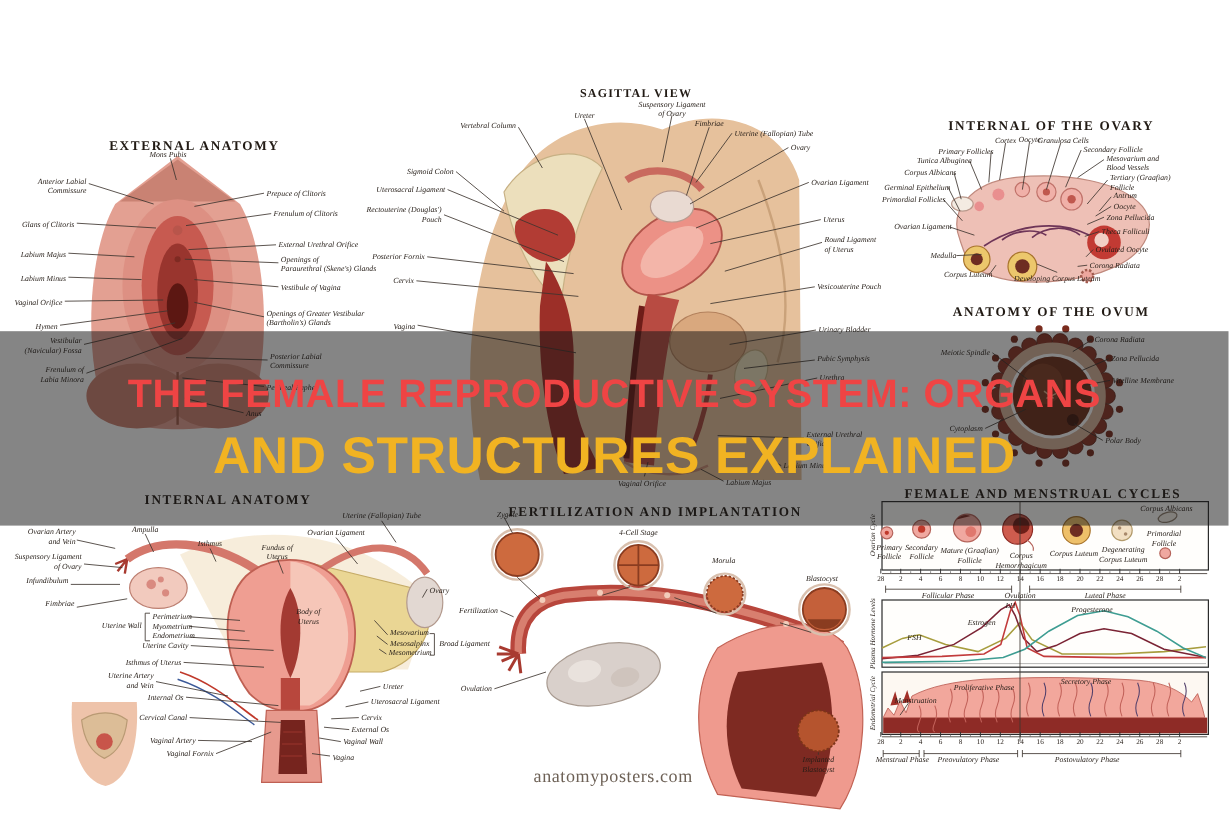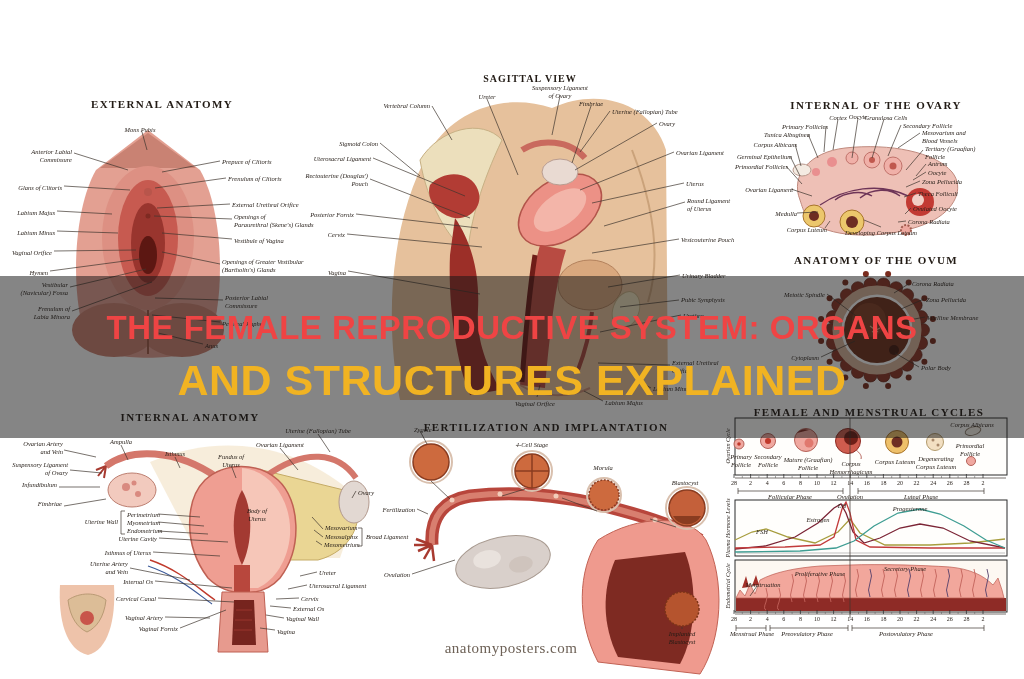--- a/index.html
+++ b/index.html
@@ -431,21 +431,21 @@
       <line x1="949.8" y1="610" x2="949.8" y2="614" stroke="#333" stroke-width="0.8"></line>
       <line x1="958.0999999999999" y1="612" x2="958.0999999999999" y2="614" stroke="#666" stroke-width="0.6"></line>
       <line x1="966.4000000000001" y1="474" x2="966.4000000000001" y2="478" stroke="#333" stroke-width="0.8"></line>
       <line x1="974.7" y1="476" x2="974.7" y2="478" stroke="#666" stroke-width="0.6"></line>
       <line x1="966.4000000000001" y1="610" x2="966.4000000000001" y2="614" stroke="#333" stroke-width="0.8"></line>
       <line x1="974.7" y1="612" x2="974.7" y2="614" stroke="#666" stroke-width="0.6"></line>
       <line x1="983" y1="474" x2="983" y2="478" stroke="#333" stroke-width="0.8"></line>
       <line x1="983" y1="610" x2="983" y2="614" stroke="#333" stroke-width="0.8"></line>
     </svg>
 
-  <div class="panel-h" style="left:162px;top:98px">EXTERNAL ANATOMY</div>
+  <div class="panel-h" style="left:162px;top:116px">EXTERNAL ANATOMY</div>
   <div class="panel-h small" style="left:530px;top:73px">SAGITTAL VIEW</div>
   <div class="panel-h" style="left:876px;top:99px">INTERNAL OF THE OVARY</div>
   <div class="panel-h" style="left:876px;top:254px">ANATOMY OF THE OVUM</div>
   <div class="panel-h" style="left:190px;top:411px">INTERNAL ANATOMY</div>
   <div class="panel-h" style="left:546px;top:421px">FERTILIZATION AND IMPLANTATION</div>
   <div class="panel-h" style="left:869px;top:406px">FEMALE AND MENSTRUAL CYCLES</div>
 
   <div id="labels">
       <div class="lbl c" style="left: 140px; top: 126px;">Mons Pubis</div>
       <div class="lbl r" style="left: 72px; top: 148px;">Anterior Labial

